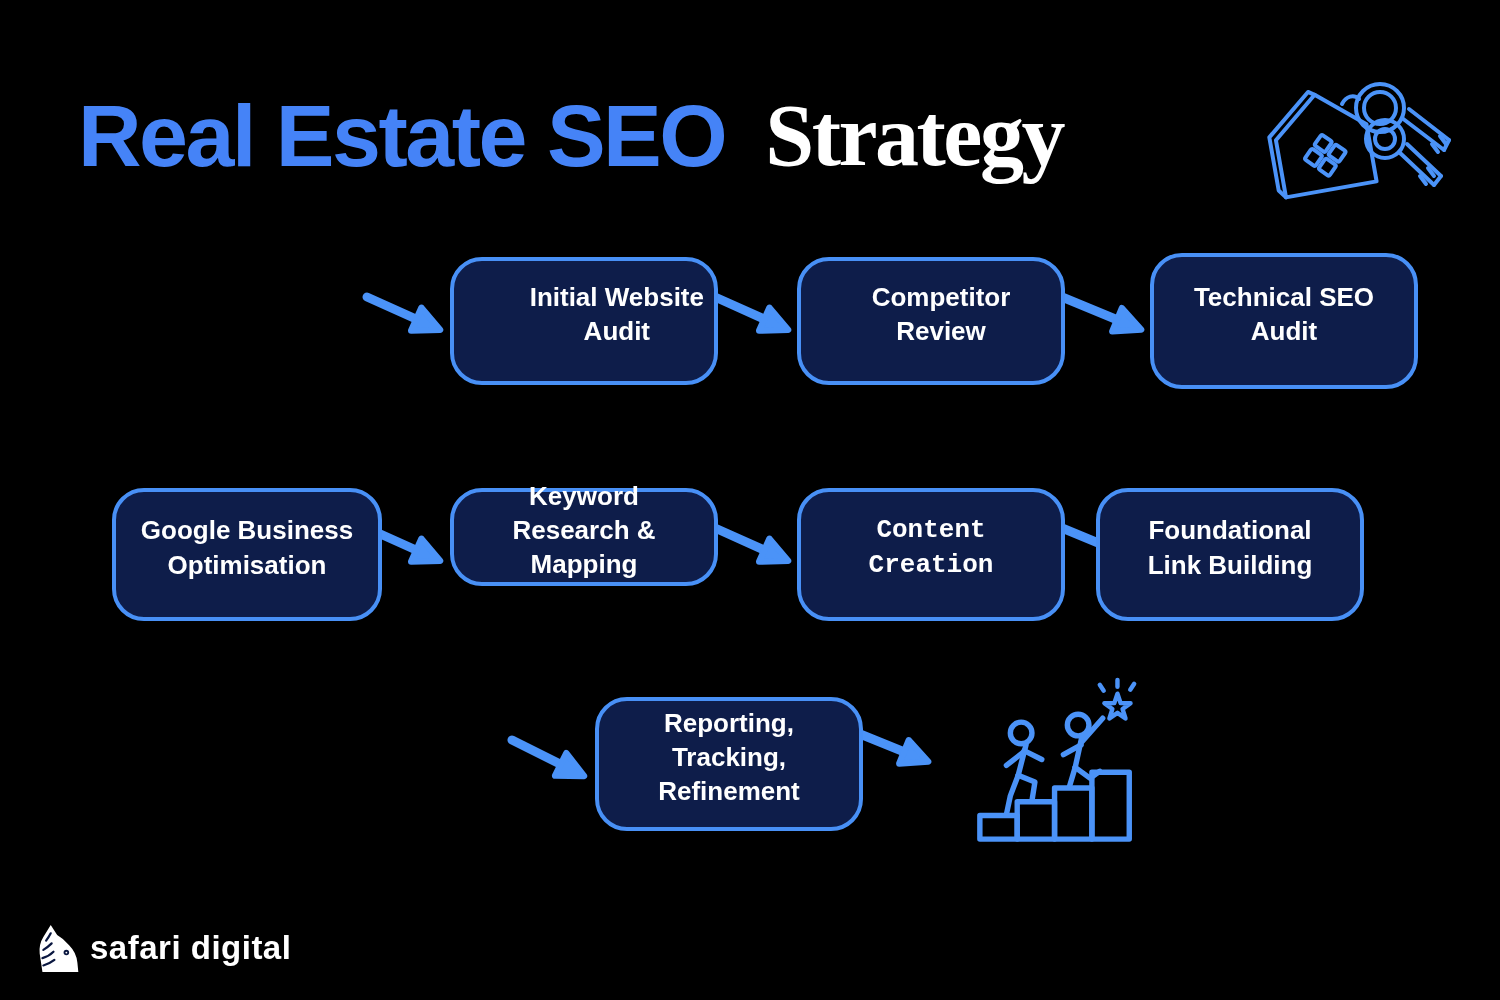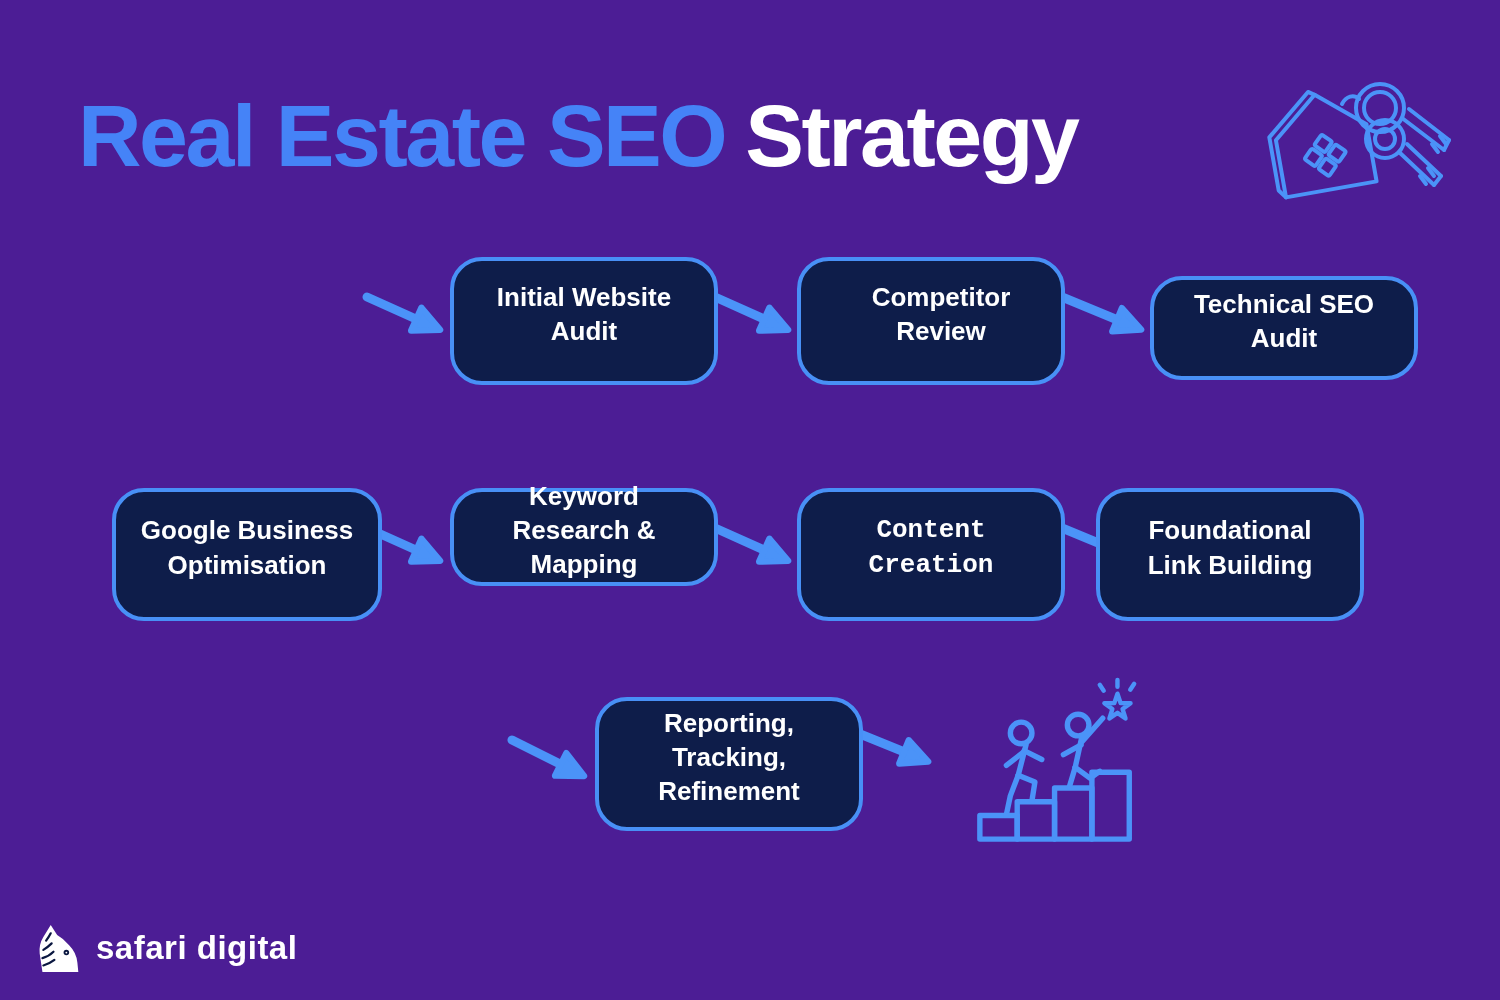--- a/index.html
+++ b/index.html
@@ -1,39 +1,39 @@
 <!DOCTYPE html>
 <html><head>
 <meta charset="utf-8">
 <style>
   html,body{margin:0;padding:0;background:#0A1740;}
   .canvas{
     position:relative;width:1500px;height:1000px;overflow:hidden;
-    background:#4c1d95;font-family:"Liberation Sans",sans-serif;
+    background:#000000;font-family:"Liberation Sans",sans-serif;
   }
   
   .title{
     position:absolute;left:78px;top:92px;line-height:1;white-space:nowrap;
     font-size:88px;font-weight:800;letter-spacing:-2.5px;display:flex;
   }
   .title .hl{color:#4583F7;}
-  .title .rest{color:#FFFFFF;margin-left:20px;}
+  .title .rest{color:#FFFFFF;margin-left:40px;font-family:Liberation Serif, serif;}
   .header-icon{position:absolute;left:1262px;top:68px;width:190px;height:150px;}
   
   .box{
     position:absolute;box-sizing:border-box;
     background:#0E1D4A;border:4px solid #4890F6;border-radius:32px;
     display:flex;align-items:center;justify-content:center;
     color:#FFFFFF;font-weight:700;font-size:26px;line-height:1.32;
     text-align:center;white-space:pre-line;padding:0 10px 14px 10px;
   }
   .arrows{position:absolute;left:0;top:0;width:1500px;height:1000px;pointer-events:none;}
   .climb-icon{position:absolute;left:972px;top:672px;width:172px;height:176px;}
   
-  .logo{position:absolute;left:36px;top:922px;display:flex;align-items:center;gap:14px;justify-content:center;}
+  .logo{position:absolute;left:36px;top:922px;display:flex;align-items:center;gap:8px;justify-content:center;}
   .logo-text{color:#FFFFFF;font-size:33px;font-weight:600;letter-spacing:.5px;}
   svg{display:block;}
 </style>
 </head>
 <body>
 
 <div class="canvas">
 
   <h1 class="title" style="margin:0;">
     <span class="hl">Real Estate SEO</span>
@@ -85,29 +85,29 @@
       <line x1="715" y1="297" x2="784" y2="328" marker-end="url(#ah)"></line>
       <line x1="1062" y1="297" x2="1137" y2="328" marker-end="url(#ah)"></line>
       <line x1="367" y1="528" x2="436" y2="559" marker-end="url(#ah)"></line>
       <line x1="715" y1="528" x2="784" y2="559" marker-end="url(#ah)"></line>
       <line x1="1062" y1="528" x2="1137" y2="559" marker-end="url(#ah)"></line>
       <line x1="512" y1="740" x2="580" y2="774" marker-end="url(#ah)"></line>
       <line x1="860" y1="734" x2="924" y2="760" marker-end="url(#ah)"></line>
     </g>
   </svg>
 
-  <div class="box" style="left:450px;top:257px;width:268px;height:128px;">
+  <div class="box" style="left:450px;top:257px;width:268px;height:128px;justify-content:flex-end;">
     <span>Initial Website
 Audit</span>
   </div>
   <div class="box" style="left:797px;top:257px;width:268px;height:128px;padding-left:30px;">
     <span>Competitor
 Review</span>
   </div>
-  <div class="box" style="left:1150px;top:253px;width:268px;height:104px;margin-top:23px;">
+  <div class="box" style="left:1150px;top:253px;width:268px;height:136px;">
     <span>Technical SEO
 Audit</span>
   </div>
 
   <div class="box" style="left:100px;top:488px;width:270px;height:133px;margin-left:12px;">
     <span>Google Business
 Optimisation</span>
   </div>
   <div class="box" style="left:450px;top:488px;width:268px;height:98px;">
     <span>Keyword

